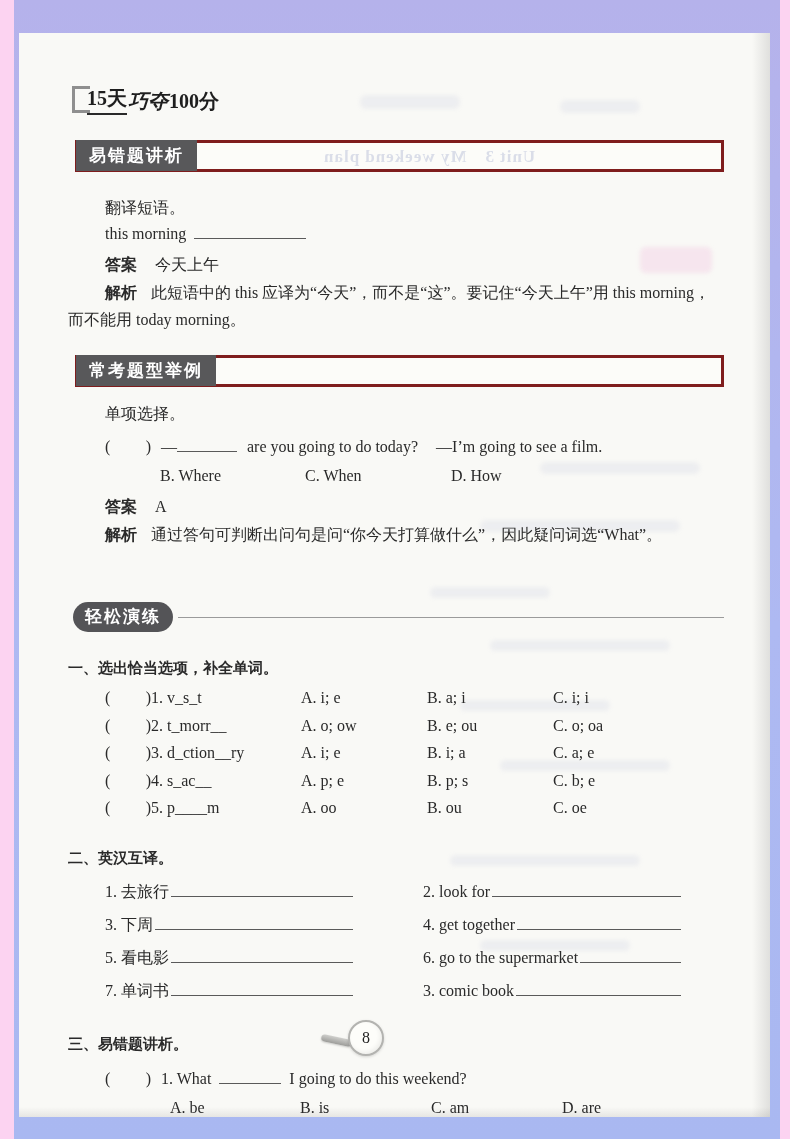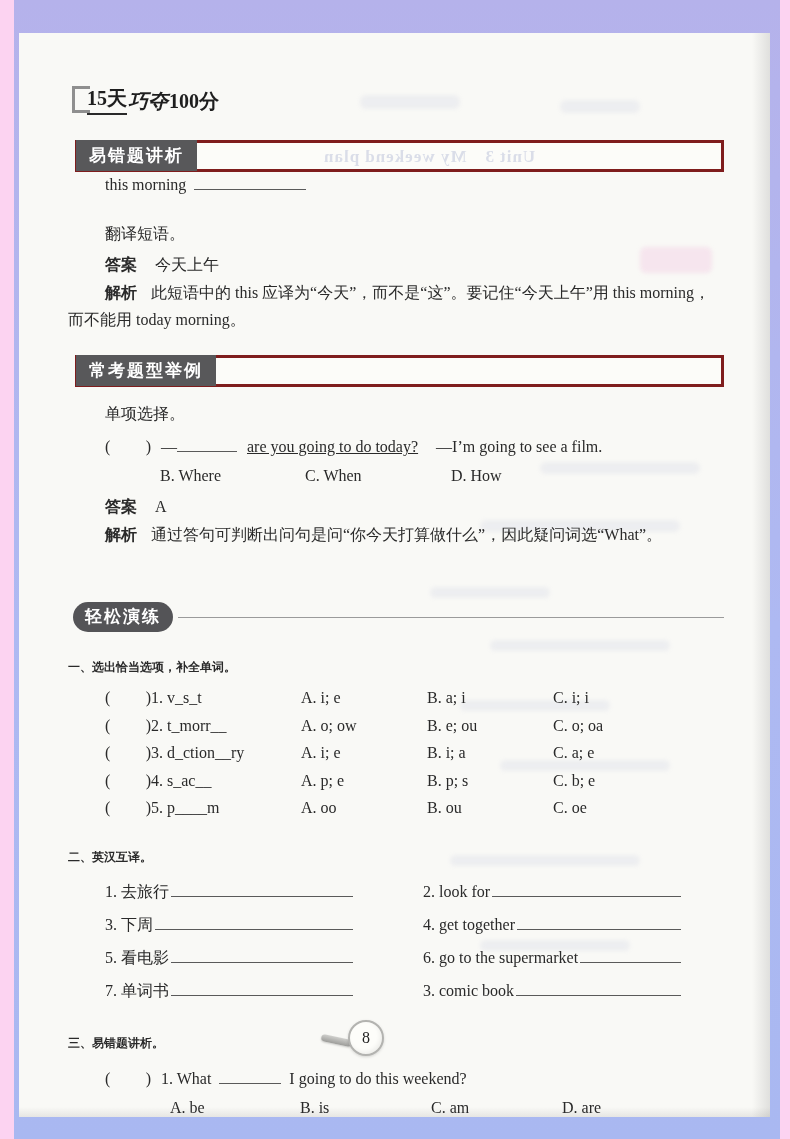--- a/index.html
+++ b/index.html
@@ -49,27 +49,27 @@
 
   .ans{margin:4px 0 0 37px;line-height:27px;}
   .lbl{font-family:"Liberation Sans","DejaVu Sans",sans-serif;font-weight:bold;margin-right:18px;font-size:16px;}
   .expl{margin:1px 0 0 0;line-height:27px;text-indent:37px;}
   .expl .lbl{margin-right:14px;}
 
   .qline{display:flex;align-items:baseline;margin:6px 0 0 37px;line-height:28px;white-space:nowrap;}
   .paren{display:inline-flex;width:46px;justify-content:space-between;flex:none;}
   .paren i{font-style:normal;}
   .qline .dash{margin-left:10px;}
-  .qline .after{margin-left:10px;text-decoration:underline;}
+  .qline .after{margin-left:10px;}
   .qline .second{margin-left:18px;}
 
   .optrow{display:grid;grid-template-columns:145px 146px 110px auto;margin:1px 0 0 92px;line-height:27px;}
   .optrow3{display:grid;grid-template-columns:130px 131px 131px auto;margin:1px 0 0 102px;line-height:28px;}
 
-  .ptitle{font-family:"Liberation Sans","DejaVu Sans",sans-serif;font-weight:bold;font-size:12px;
+  .ptitle{font-family:"Liberation Sans","DejaVu Sans",sans-serif;font-weight:bold;font-size:15px;
        margin:22px 0 0 0;line-height:27px;}
   .p1rows{margin-top:3px;}
   .p1row{display:grid;grid-template-columns:46px 150px 126px 126px auto;margin-left:37px;line-height:27.5px;}
 
   .p2grid{display:grid;grid-template-columns:248px 258px;column-gap:70px;row-gap:7px;
        margin:8px 0 0 37px;line-height:26px;}
   .p2cell{display:flex;align-items:baseline;}
   .p2cell .blank{flex:1;margin-left:2px;}
 
   .q3line{display:flex;align-items:baseline;margin:8px 0 0 37px;line-height:28px;white-space:nowrap;}
@@ -111,25 +111,25 @@
         <span class="u">15天</span>
         <span class="sw">巧夺</span>
         <span>100分</span>
       </div>
 
       <div class="sechead">
         <span class="lab">易错题讲析</span>
         <span class="bleedtext">Unit 3　My weekend plan</span>
       </div>
 
+      <p class="line first">翻译短语。</p>
+
       <p class="line">
         <span>this morning</span><span class="blank b110"></span>
       </p>
-
-      <p class="line first">翻译短语。</p>
 
       <p class="ans">
         <span class="lbl">答案</span><span>今天上午</span>
       </p>
 
       <p class="expl">
         <span class="lbl">解析</span><span>此短语中的 this 应译为“今天”，而不是“这”。要记住“今天上午”用 this morning，而不能用 today morning。</span>
       </p>
 
       <div class="sechead second">

